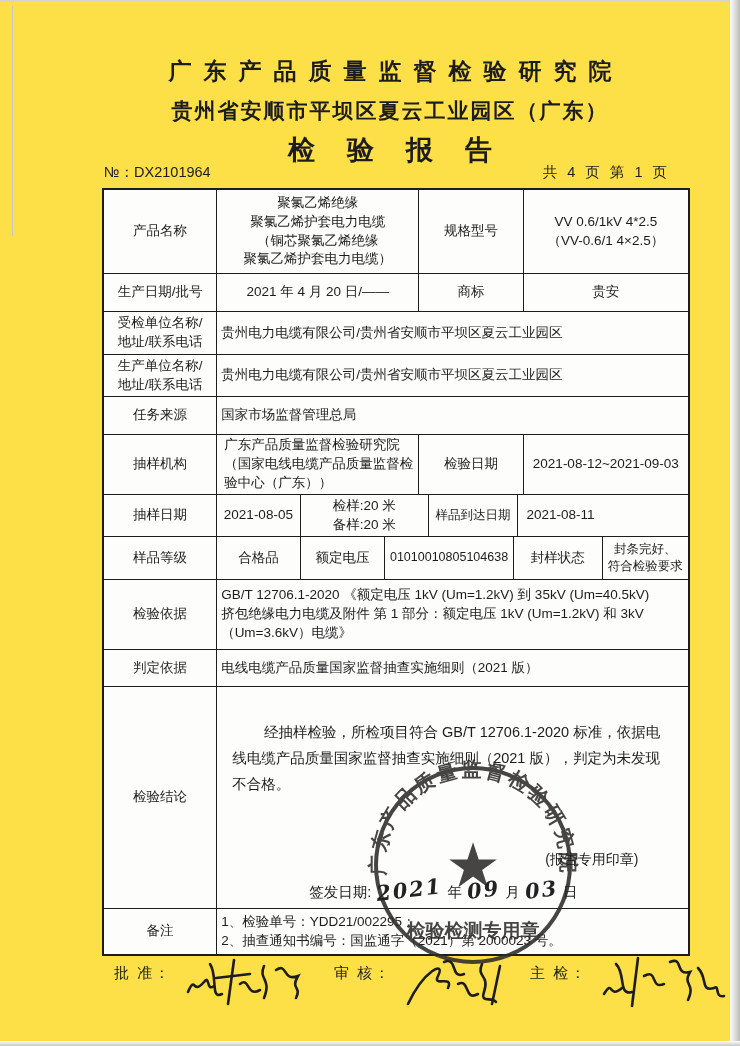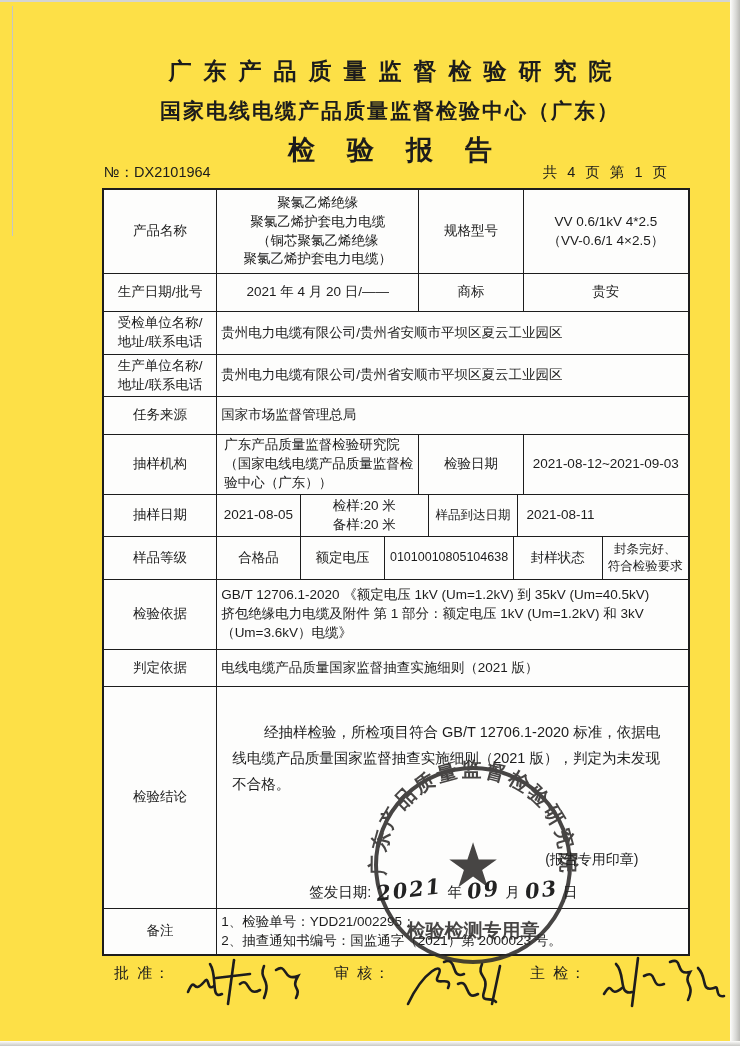--- a/index.html
+++ b/index.html
@@ -59,21 +59,21 @@
 <body>
 
 <div class="page">
 
   <div class="edge-top"></div>
   <div class="edge-right"></div>
   <div class="edge-bottom"></div>
   <div class="scanline-left"></div>
 
   <div class="hdr org1">广东产品质量监督检验研究院</div>
-  <div class="hdr org2">国家电线电缆产品质量监督检验中心（广东）</div>
+  <div class="hdr org2">贵州省安顺市平坝区夏云工业园区（广东）</div>
   <div class="hdr rpt-title">检验报告</div>
   <div class="meta">
     <span><span>№：</span><span>DX2101964</span></span>
     <span class="pages">共 4 页 第 1 页</span>
   </div>
 
   <div class="tbl">
 
     <div class="row" style="height:83px">
       <div class="c" style="width:19.2%">产品名称</div>

